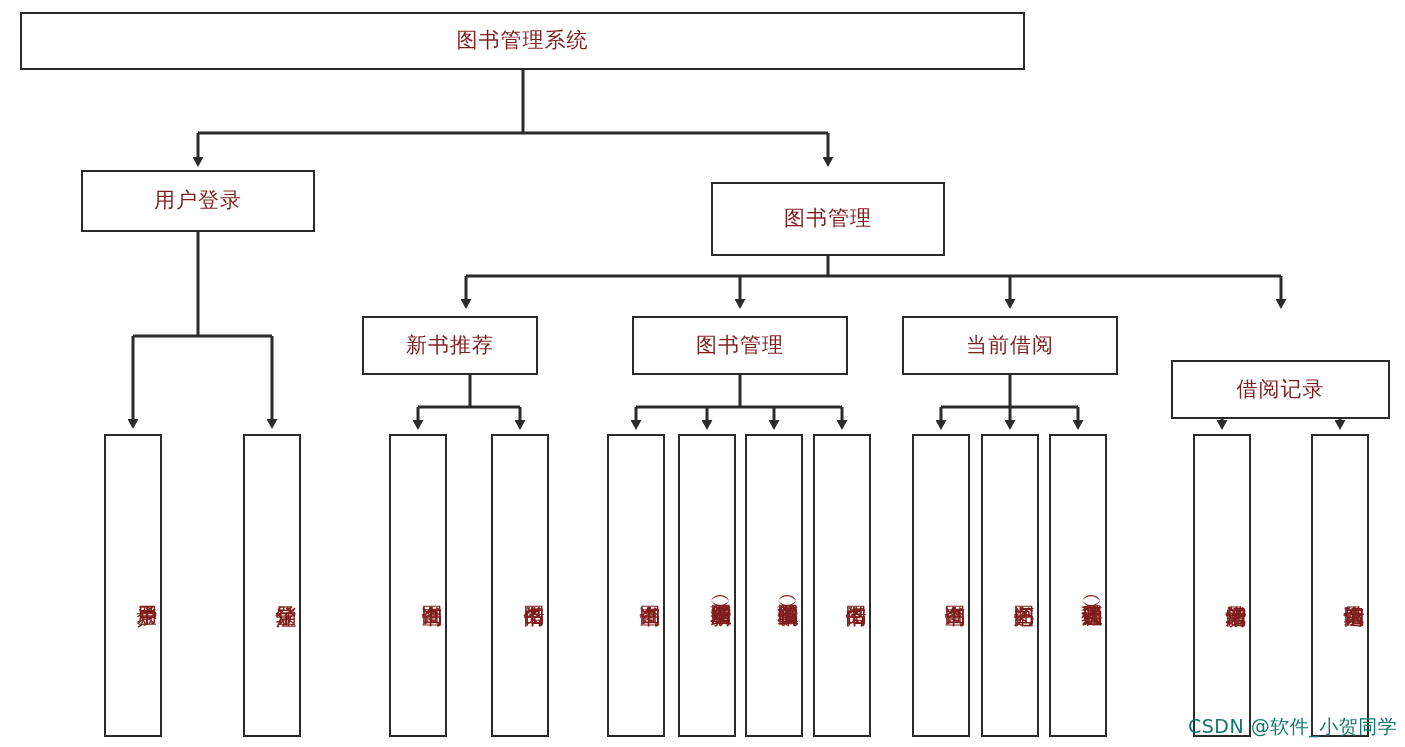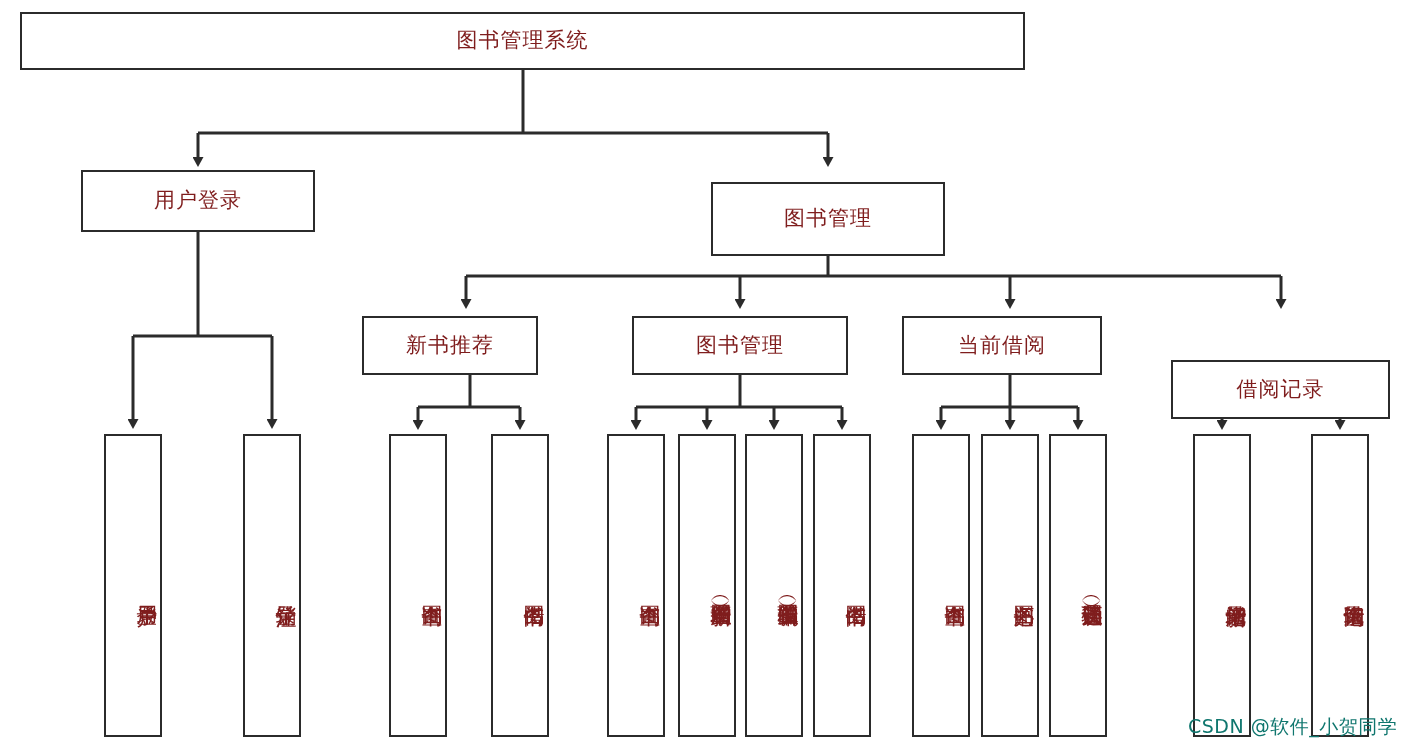--- a/index.html
+++ b/index.html
@@ -131,21 +131,21 @@
   <div class="node node-h" style="left:711px; top:182px; width:234px; height:74px;">
     <span>图书管理</span>
   </div>
 
   <div class="node node-h" style="left:362px; top:316px; width:176px; height:59px;">
     <span>新书推荐</span>
   </div>
   <div class="node node-h" style="left:632px; top:316px; width:216px; height:59px;">
     <span>图书管理</span>
   </div>
-  <div class="node node-h" style="left:902px; top:316px; width:200px; height:59px;">
+  <div class="node node-h" style="left:902px; top:316px; width:216px; height:59px;">
     <span>当前借阅</span>
   </div>
   <div class="node node-h" style="left:1171px; top:316px; width:219px; height:59px;margin-top:44px;">
     <span>借阅记录</span>
   </div>
 
   <div class="node node-v" style="left:104px; top:434px; width:58px; height:303px;">
     <span>用户登录</span>
   </div>
   <div class="node node-v" style="left:243px; top:434px; width:58px; height:303px;">

